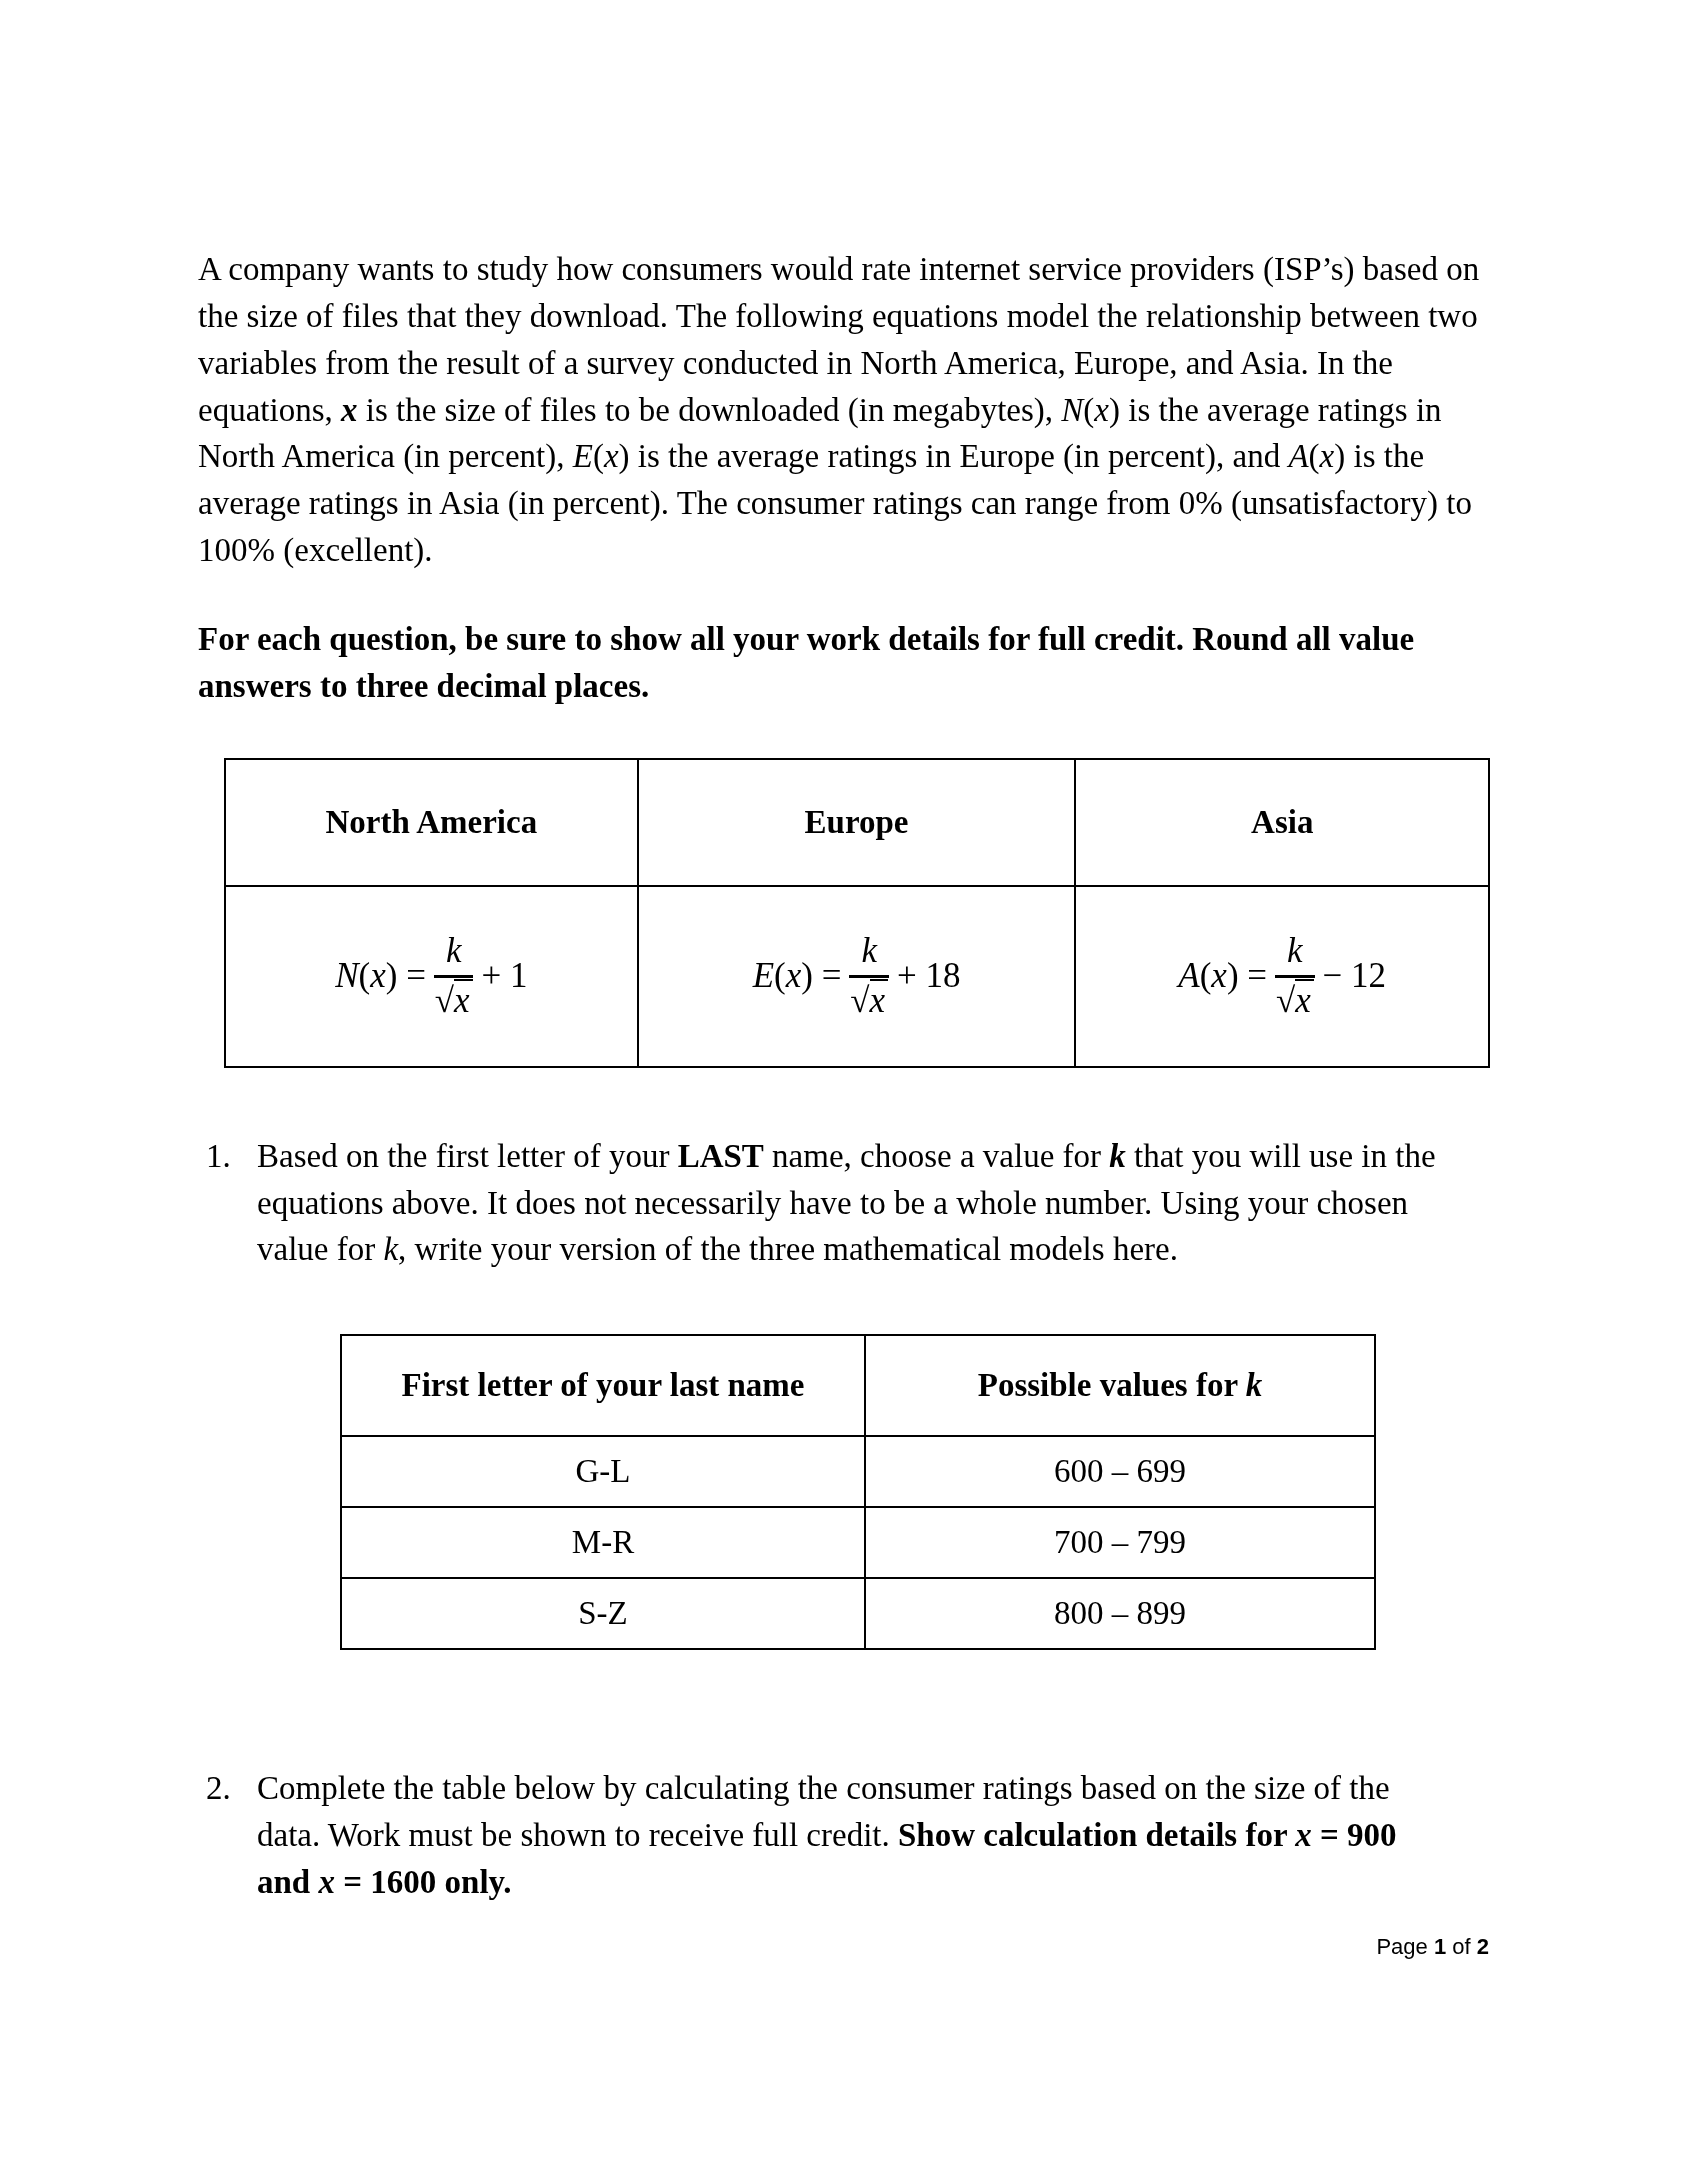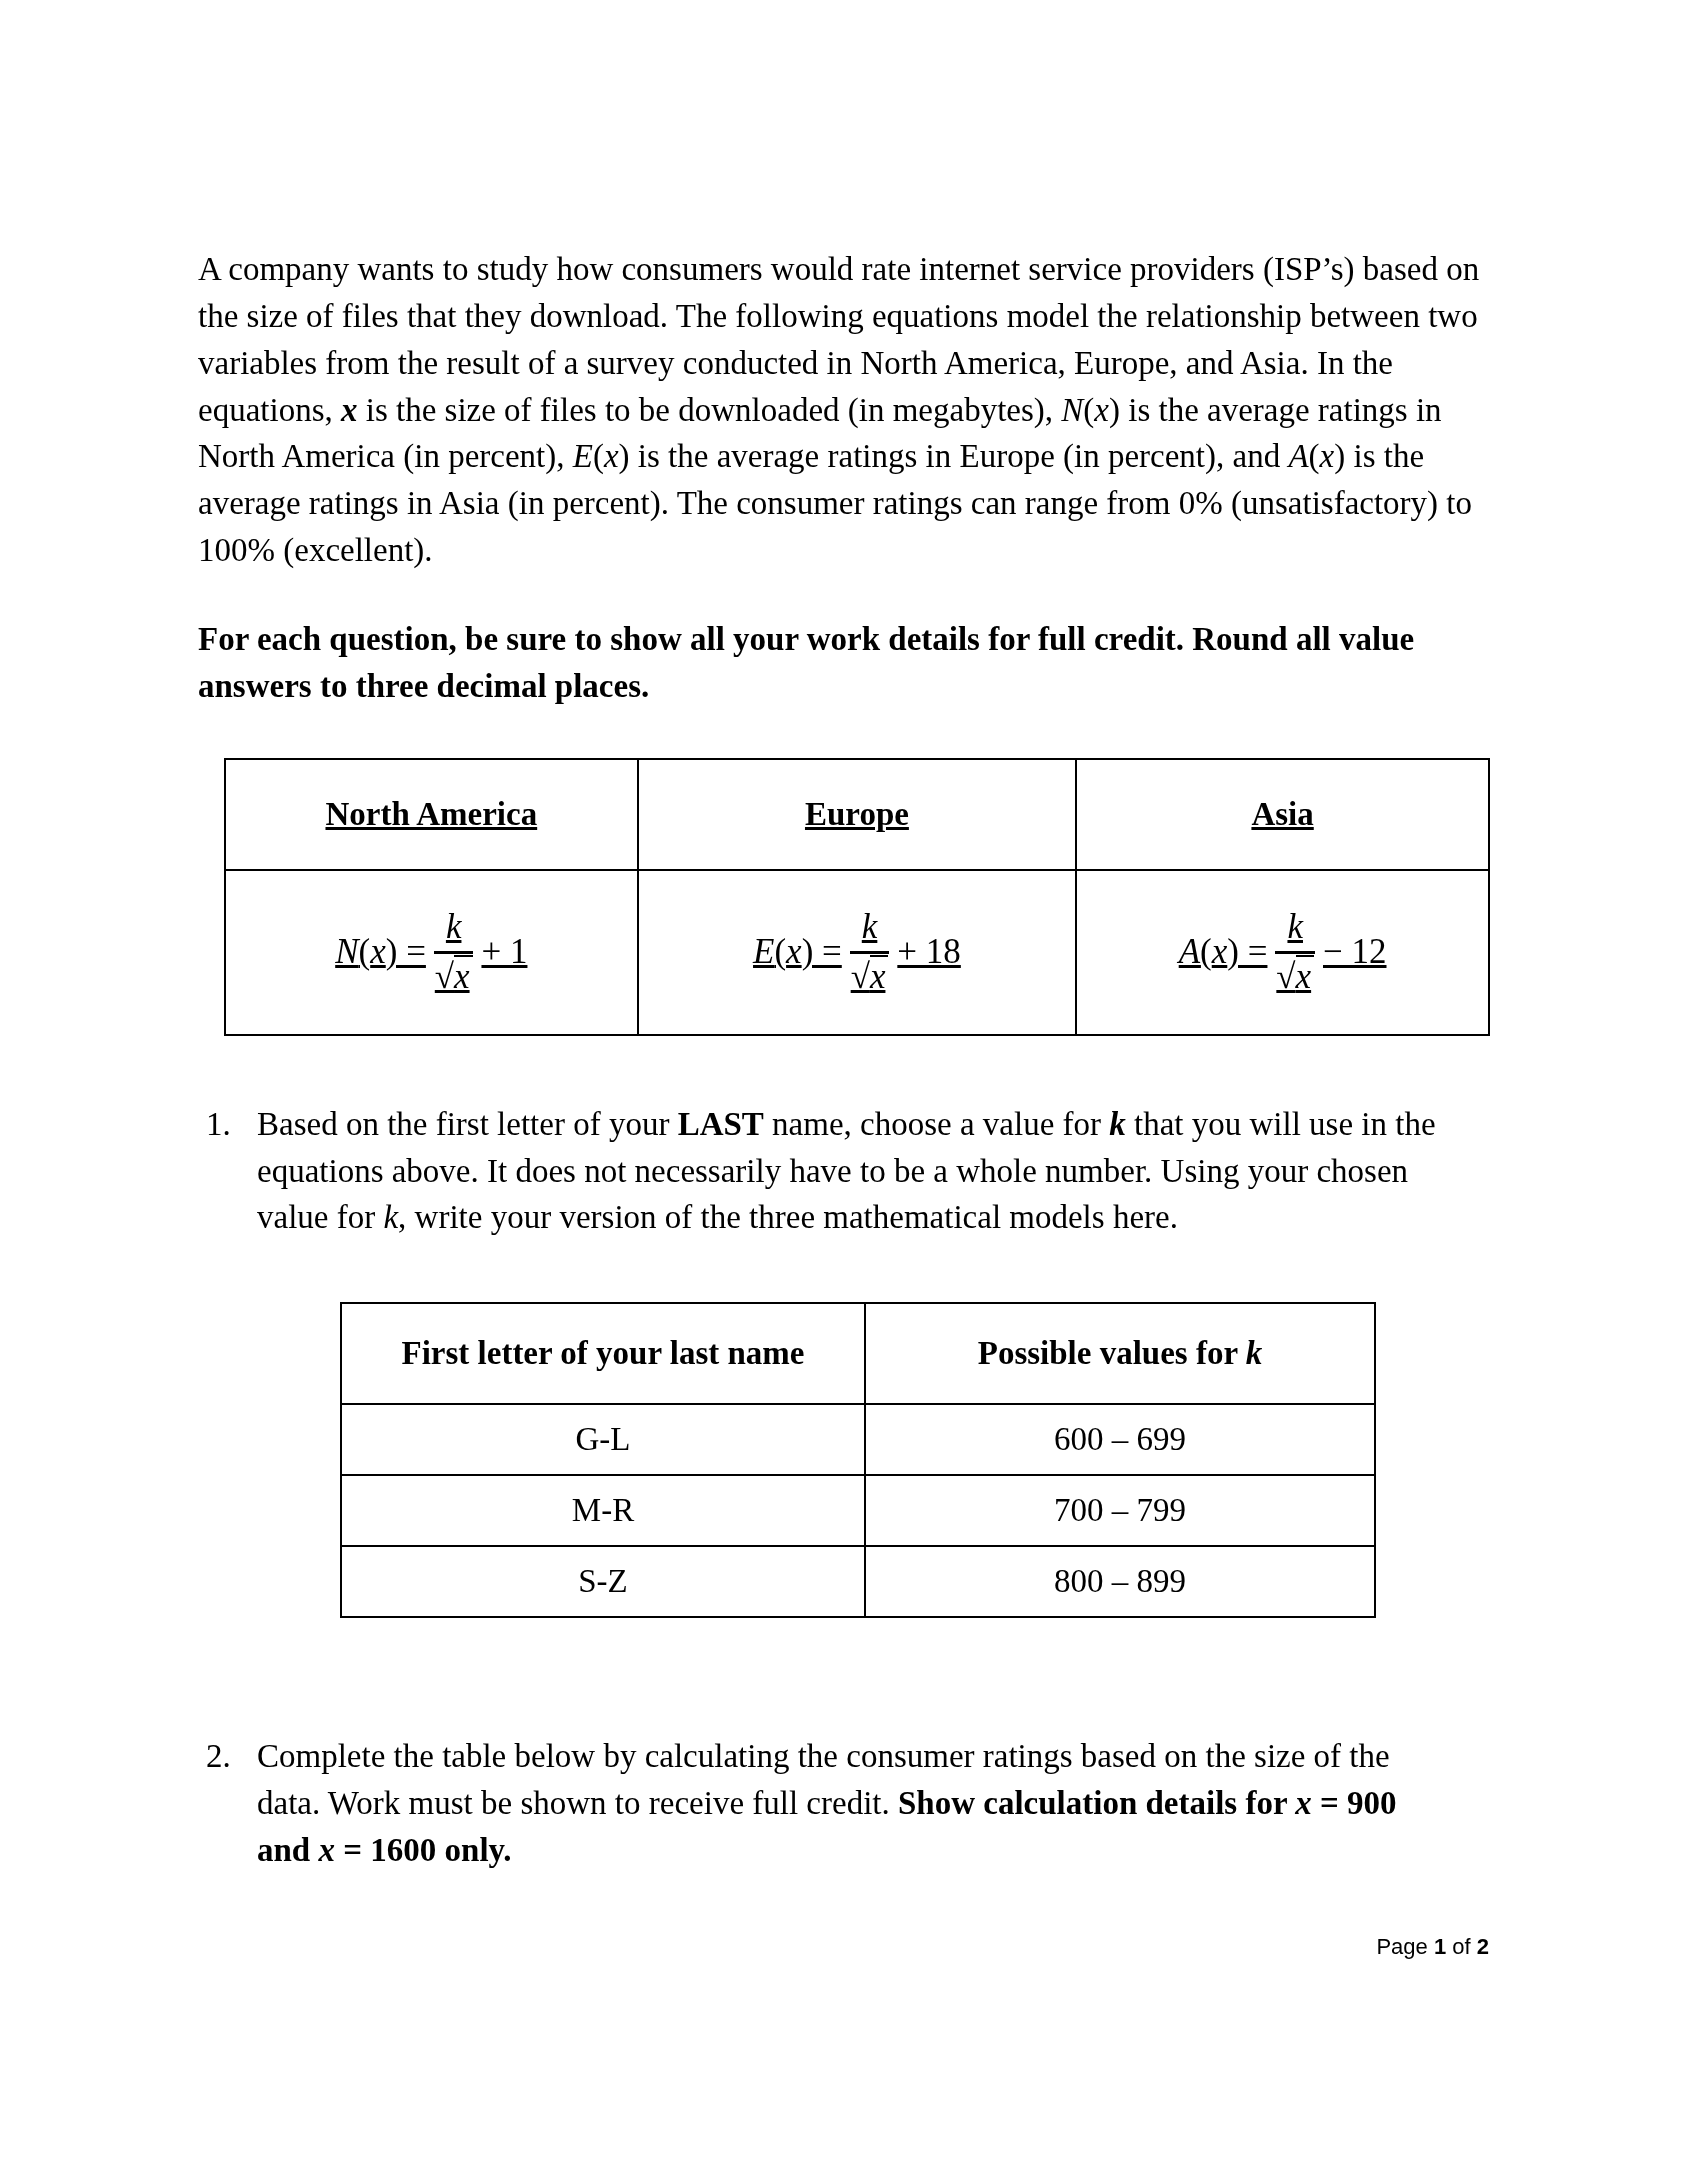--- a/index.html
+++ b/index.html
@@ -45,22 +45,21 @@
 
   .eq-table {
     margin-top: 48px;
     margin-left: 26px;
     table-layout: fixed;
   }
   .eq-table td {
     border: 2px solid #000000;
     text-align: center;
     vertical-align: middle;
-    padding: 0;
-    text-decoration: underline;
+    padding: 8px;
   }
   .eq-table .hdr-row td {
     height: 109px;
     font-weight: bold;
   }
   .eq-table .eq-row td {
     height: 163px;
   }
   .col-na, .col-asia { width: 413px; }
   .col-eu { width: 439px; }

